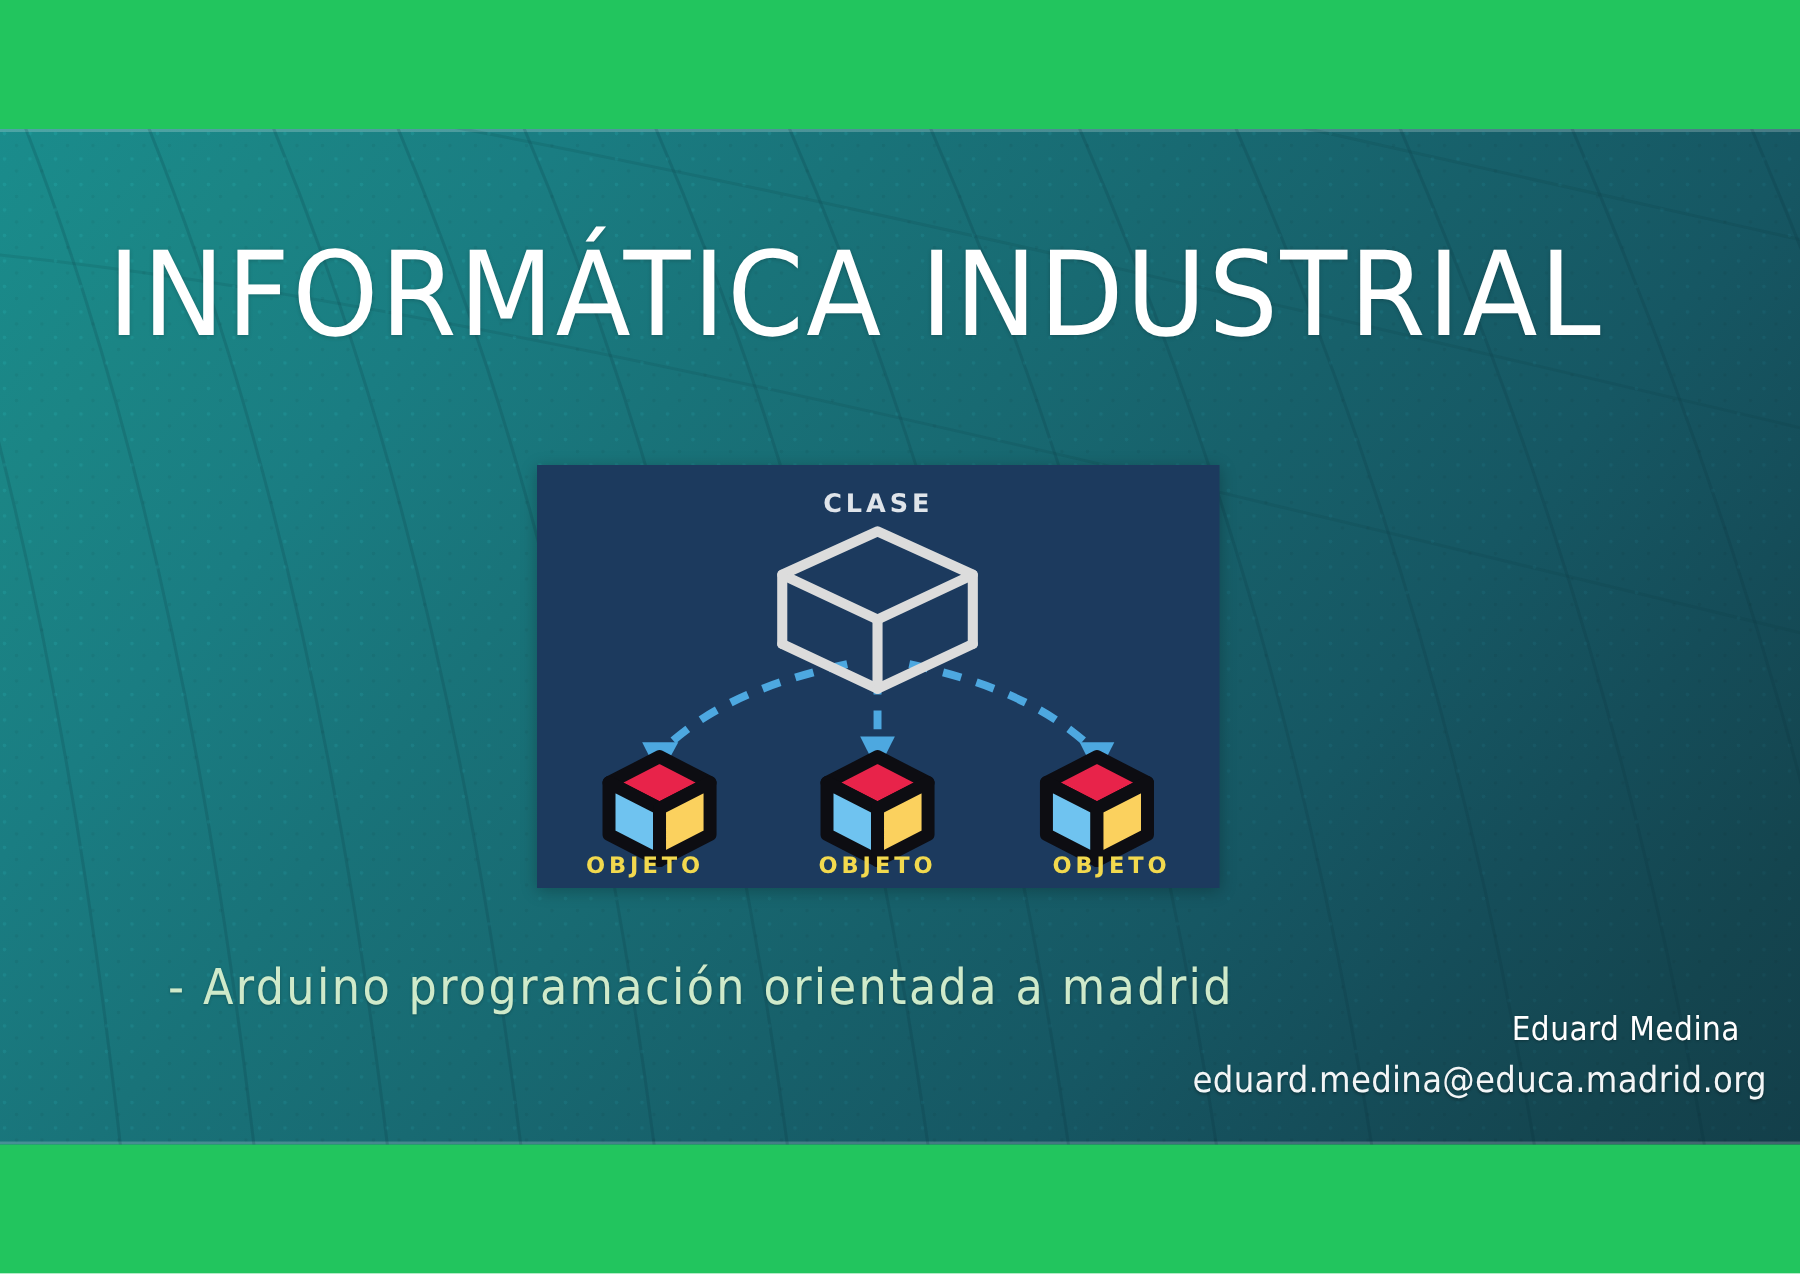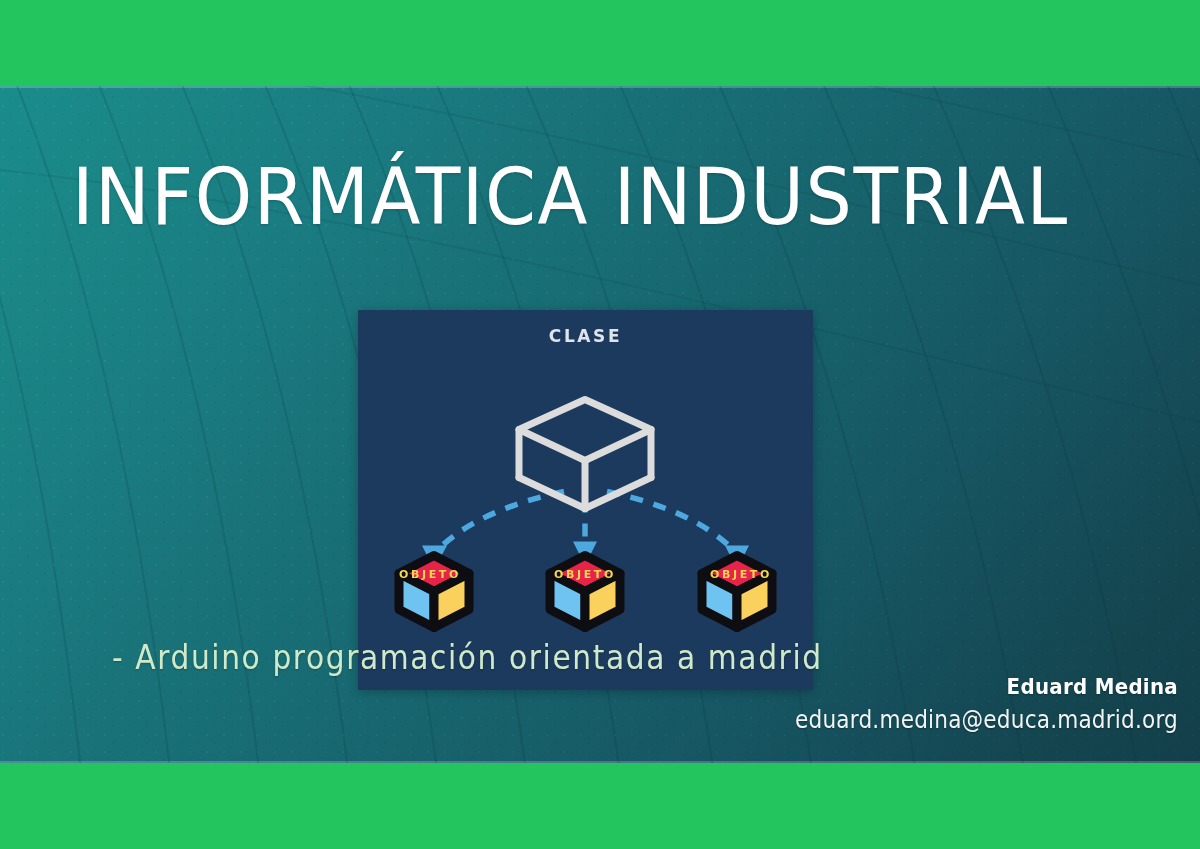--- a/index.html
+++ b/index.html
@@ -93,21 +93,21 @@
     transform-origin: left center;
     text-shadow: 0 1px 3px rgba(0,0,0,.20);
   }
 
   
   .figure {
     position: absolute;
     left: 358px;
     top: 224px;             
     width: 455px;
-    height: 380px;
+    height: 282px;
     background: #1c3a5e;
     box-shadow: 0 2px 10px rgba(0,0,0,.25);
     overflow: hidden;
   }
   .figure svg { display: block; width: 100%; height: 100%; }
 
   .fig-clase-label {
     position: absolute;
     left: 0; right: 0;
     top: 16px;
@@ -119,21 +119,21 @@
     letter-spacing: 2.6px;
   }
   .fig-objeto-label {
     position: absolute;
     top: 258px;
     width: 150px;
     text-align: center;
     color: #f2d94e;
     font-family: "DejaVu Sans", sans-serif;
     font-weight: bold;
-    font-size: 11px;
+    font-size: 15px;
     letter-spacing: 2.6px;
   }
   .obj-l0 { left: -3px; }
   .obj-l1 { left: 152px; }
   .obj-l2 { left: 308px; }
 
   
   .subtitle {
     position: absolute;
     left: 112px;
@@ -142,25 +142,25 @@
     font-family: "DejaVu Sans Condensed", "Liberation Sans Narrow", "Liberation Sans", sans-serif;
     font-size: 33px;
     letter-spacing: 1.6px;
     white-space: nowrap;
     text-shadow: 0 1px 2px rgba(0,0,0,.25);
   }
 
   
   .author-name {
     position: absolute;
-    right: 22px;
+    right: 40px;
     top: 588px;             
     color: #ffffff;
     font-family: "DejaVu Sans Condensed", "Liberation Sans Narrow", "Liberation Sans", sans-serif;
-    font-weight: bold;
+    font-weight: normal;
     font-size: 22px;
     letter-spacing: .3px;
     white-space: nowrap;
     text-shadow: 0 1px 2px rgba(0,0,0,.3);
   }
   .author-mail {
     position: absolute;
     right: 22px;
     top: 620px;             
     color: #f2f5f6;

